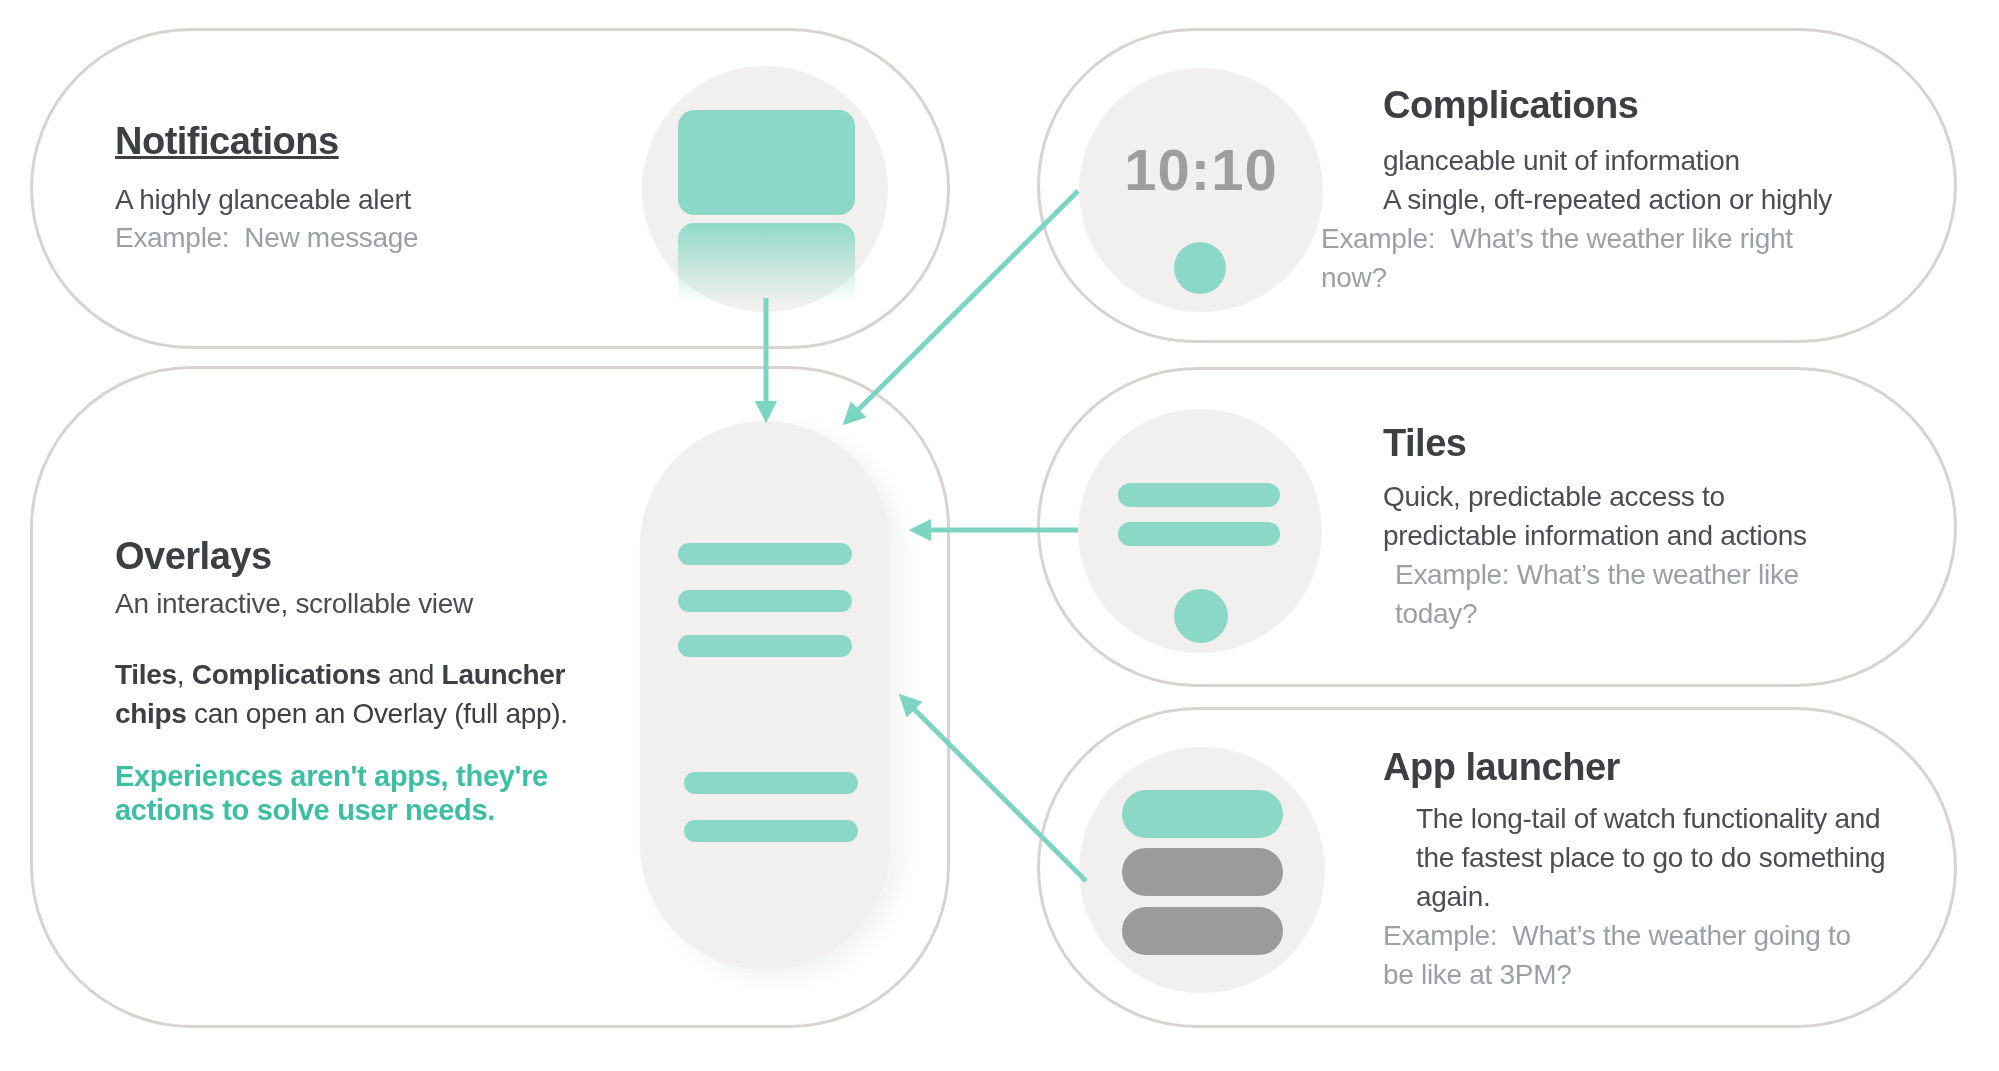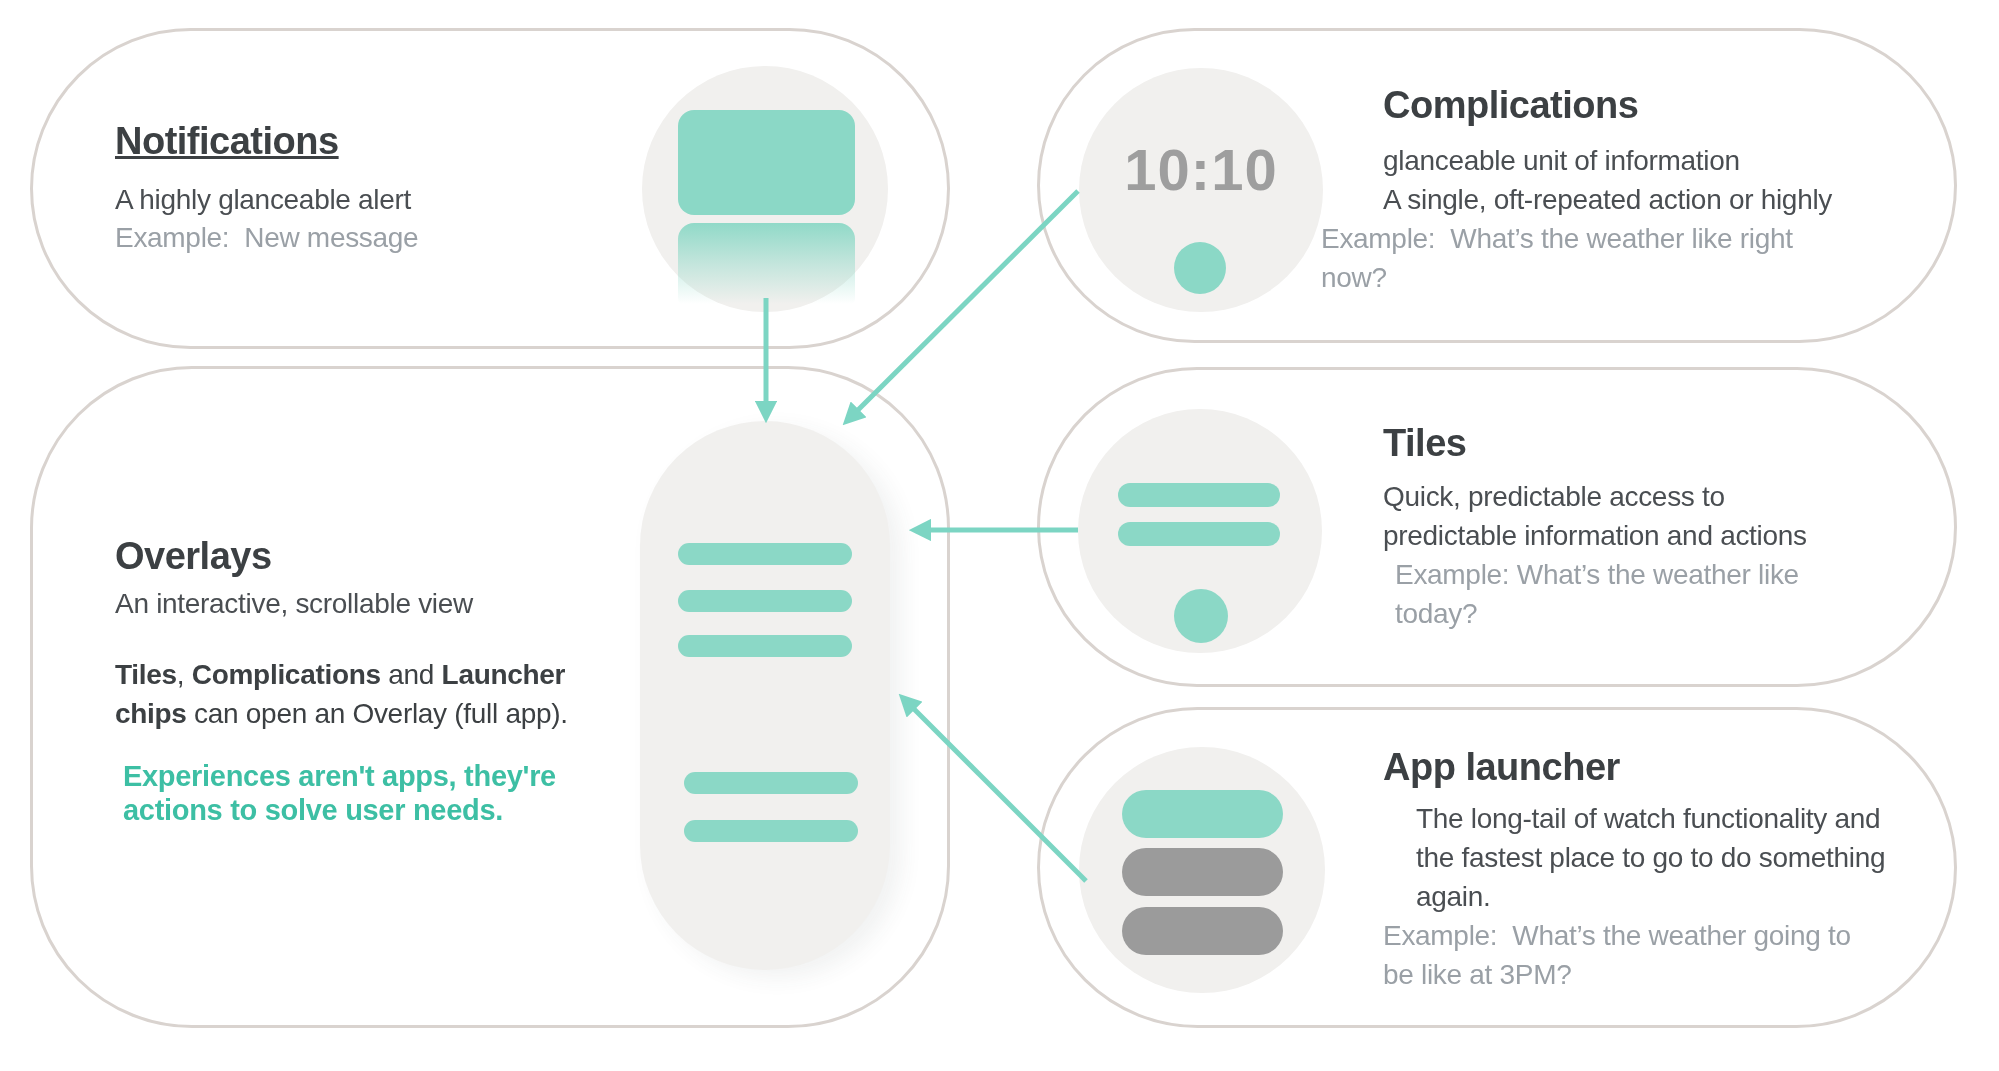--- a/index.html
+++ b/index.html
@@ -48,21 +48,21 @@
   .obar{left:38px;width:174px;height:22px;border-radius:11px;}
   .obar1{top:122px;} .obar2{top:169px;} .obar3{top:214px;}
   .obar4{top:351px;left:44px;} .obar5{top:399px;left:44px;}
 
   
   .title{position:absolute;font-size:38px;line-height:46px;font-weight:700;color:var(--heading);letter-spacing:-0.5px;white-space:nowrap;}
   .body{position:absolute;font-size:28px;line-height:39px;color:var(--body);letter-spacing:-0.3px;white-space:pre;}
   .example{position:absolute;font-size:28px;line-height:39px;color:var(--muted);letter-spacing:-0.3px;white-space:pre;}
   .mixed{position:absolute;font-size:28px;line-height:39px;color:var(--heading);letter-spacing:-0.3px;white-space:pre;}
   .mixed .b{font-weight:700;}
-  .highlight{position:absolute;font-size:29px;line-height:34px;font-weight:700;color:var(--teal_text);letter-spacing:-0.3px;white-space:pre;margin-left:8px;}
+  .highlight{position:absolute;font-size:29px;line-height:34px;font-weight:700;color:var(--teal_text);letter-spacing:-0.3px;white-space:pre;}
 
   #notif-title{left:115px;top:118px;text-decoration:underline;}
   #notif-body{left:115px;top:180px;}
   #notif-example{left:115px;top:218px;}
 
   #compl-title{left:1383px;top:82px;}
   #compl-body{left:1383px;top:141px;}
   #compl-example{left:1321px;top:219px;}
 
   #tiles-title{left:1383px;top:420px;}

